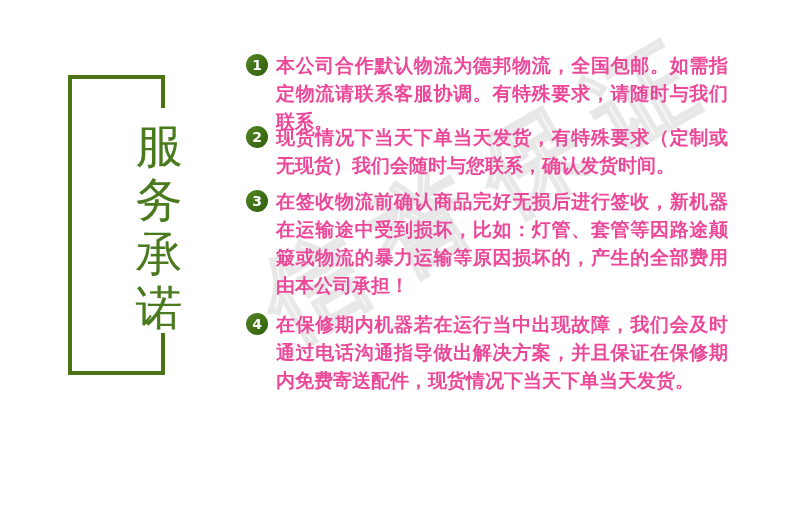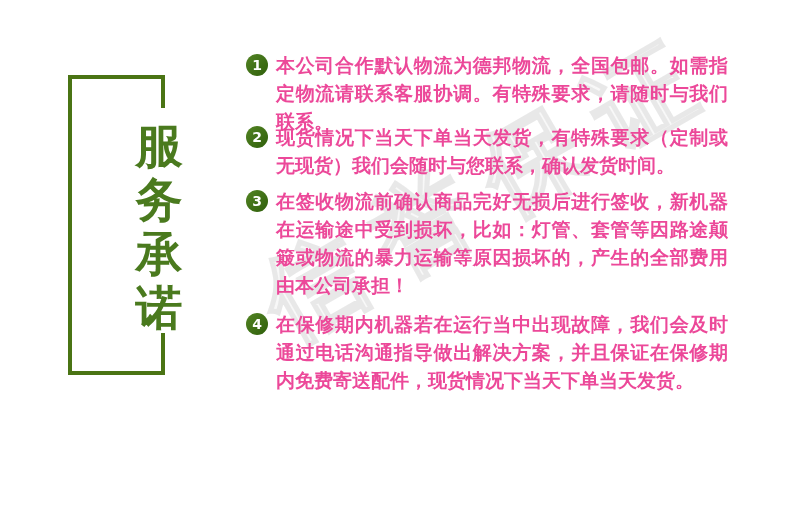--- a/index.html
+++ b/index.html
@@ -48,21 +48,21 @@
   .frame-seg.top{left:161px;top:75px;height:33px;}
   .frame-seg.bottom{left:161px;top:333px;height:42px;}
 
   
   .vertical-title{
     position:absolute;
     left:135px;top:119px;
     width:48px;
     font-size:47px;
     line-height:54px;
-    font-weight:bold;
+    font-weight:normal;
     color:#4a7a1e;
     text-align:center;
     word-break:break-all;
   }
 
   
   .item{
     position:absolute;
     left:246px;
     width:486px;

